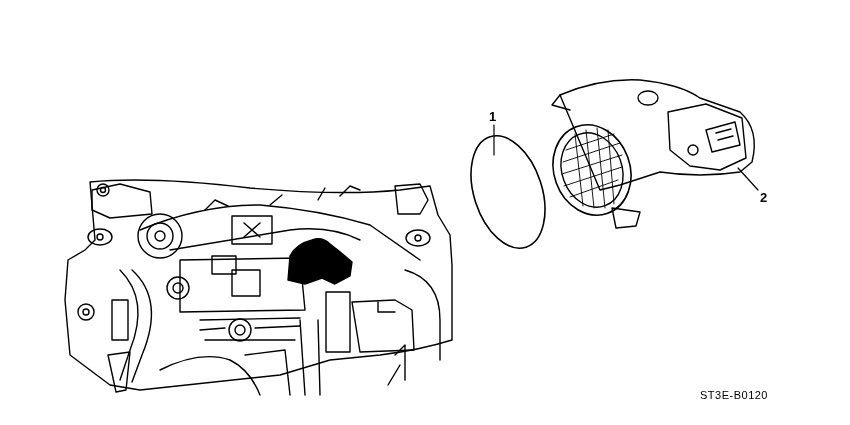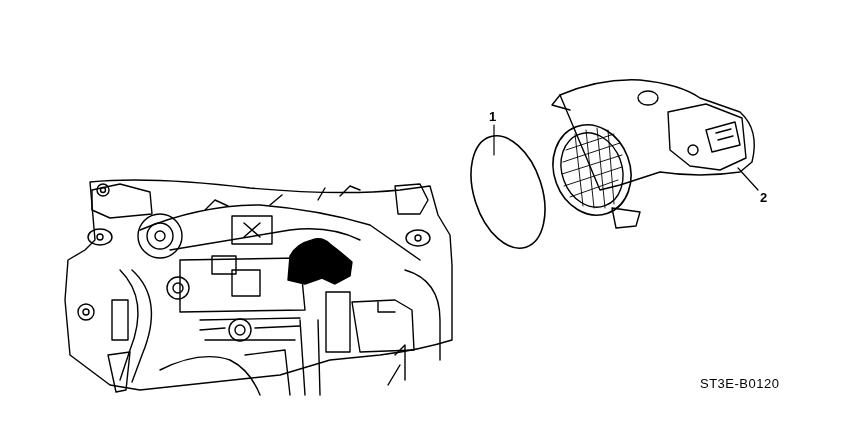--- a/index.html
+++ b/index.html
@@ -1,20 +1,20 @@
 <!DOCTYPE html>
 <html><head>
 <meta charset="utf-8">
 <style>
   html, body { margin: 0; padding: 0; background: #ffffff; }
   body { width: 850px; height: 425px; position: relative; overflow: hidden;
          font-family: "Liberation Sans", sans-serif; color: #000; }
   .svg-layer { position: absolute; left: 0; top: 0; }
   .callout { position: absolute; font-size: 13px; font-weight: bold; }
-  .code { position: absolute; left: 700px; top: 376px; font-size: 13px; letter-spacing: 0.5px; }
+  .code { position: absolute; left: 700px; top: 389px; font-size: 11px; letter-spacing: 0.5px; }
 </style>
 </head>
 <body>
 
 <svg class="svg-layer" width="850" height="425" viewBox="0 0 850 425" fill="none" stroke="#000" stroke-width="1.4" stroke-linejoin="round" stroke-linecap="round">
 
   <g>
 
     <path d="M90 182 Q150 176 250 188 Q340 196 400 190 L430 186 L438 215 L450 235 L452 265 L452 340 Q420 350 380 355 L330 360 L280 375 L140 390 L110 385 L90 370 L70 355 L65 300 L68 260 L85 250 L95 240 Z"></path>
 

